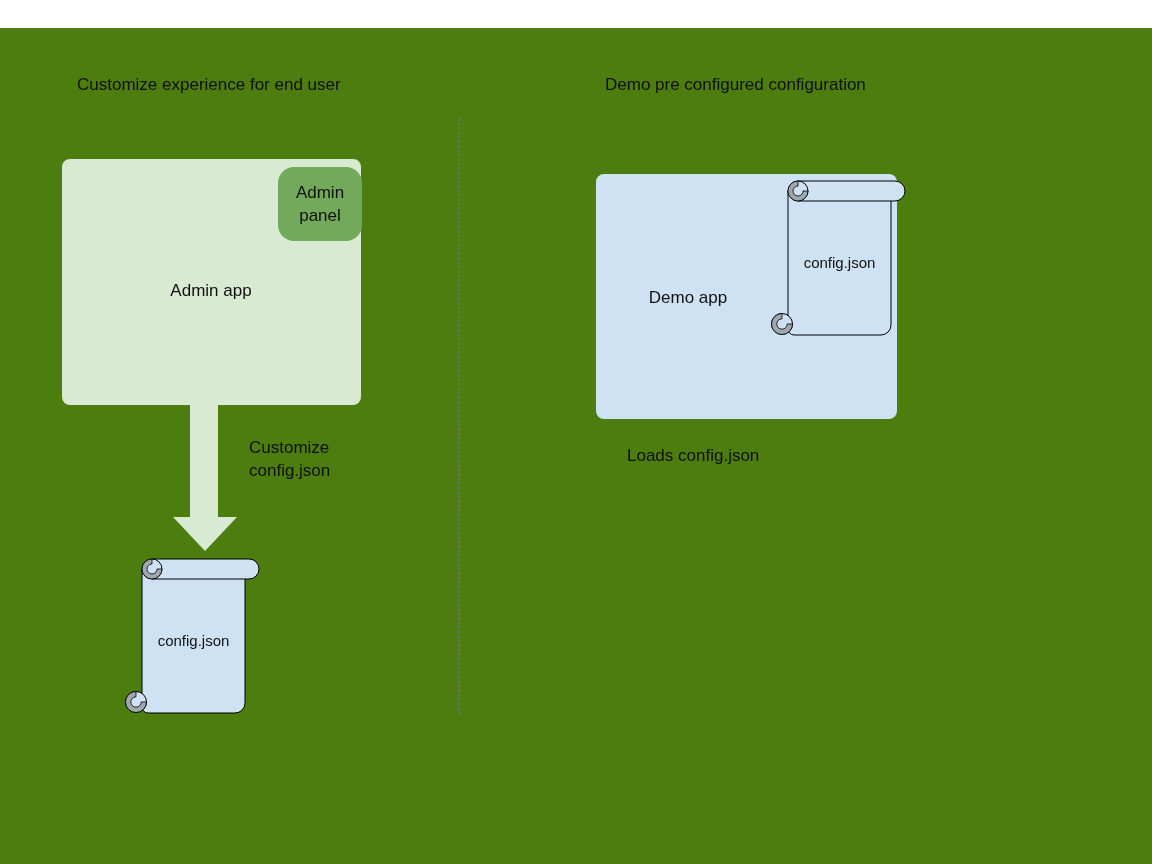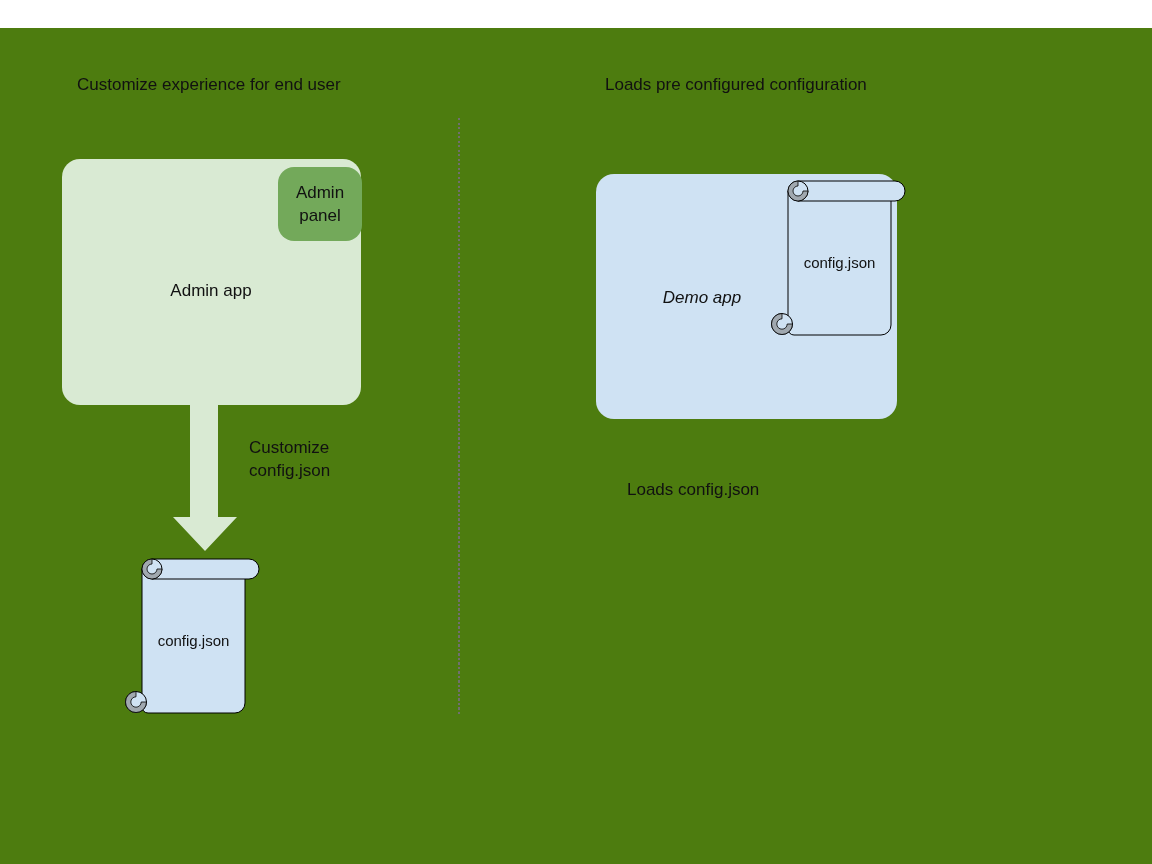--- a/index.html
+++ b/index.html
@@ -13,34 +13,34 @@
     --divider-color:#707070;
     --text-color:#111111;
   }
   *{margin:0;padding:0;box-sizing:border-box;}
   html,body{background:#ffffff;}
   body{font-family:"Liberation Sans",sans-serif;color:var(--text-color);}
   .canvas{position:relative;width:1152px;height:864px;background:#4d7c0f;overflow:hidden;margin-top:28px;}
 
   .title{position:absolute;font-size:17px;line-height:20px;white-space:nowrap;}
 
-  .app-box{position:absolute;border-radius:18px;}
+  .app-box{position:absolute;border-radius:8px;}
   .admin-app-box{left:62px;top:131px;width:299px;height:246px;background:var(--admin-app-fill);}
   .demo-app-box{left:596px;top:146px;width:301px;height:245px;background:var(--demo-app-fill);}
 
   .admin-panel-box{
     position:absolute;left:216px;top:8px;width:84px;height:74px;
     background:var(--admin-panel-fill);border-radius:16px;
     display:flex;align-items:center;justify-content:center;
     text-align:center;font-size:17px;line-height:23px;
   }
 
   .box-label{position:absolute;width:120px;text-align:center;font-size:17px;line-height:20px;white-space:nowrap;}
   .admin-app-label{left:151px;top:253px;}
-  .demo-app-label{left:642px;top:260px;font-style:italic;}
+  .demo-app-label{left:628px;top:260px;}
 
   .arrow-svg{position:absolute;left:160px;top:376px;}
   .arrow-fill{fill:var(--arrow-fill);}
 
   .arrow-label{position:absolute;left:249px;top:408px;font-size:17px;line-height:23px;}
 
   .scroll-wrap{position:absolute;width:140px;height:162px;}
   .scroll-left{left:122px;top:528px;}
   .scroll-right{left:768px;top:150px;}
   .s-fill{fill:var(--scroll-fill);stroke:var(--scroll-stroke);stroke-width:1;}
@@ -50,21 +50,21 @@
     text-align:center;font-size:15px;line-height:18px;white-space:nowrap;
   }
 
   .divider{
     position:absolute;left:458px;top:90px;width:1.5px;height:596px;
     background:repeating-linear-gradient(to bottom,
       var(--divider-color) 0px,var(--divider-color) 2px,
       transparent 2px,transparent 4.5px);
   }
 
-  .caption{position:absolute;left:627px;top:452px;font-size:17px;line-height:20px;white-space:nowrap;}
+  .caption{position:absolute;left:627px;top:418px;font-size:17px;line-height:20px;white-space:nowrap;}
 </style>
 </head>
 <body>
 
 <svg width="0" height="0" style="position:absolute" aria-hidden="true">
   <defs>
     <g id="scroll-def">
 
       <path class="s-fill" d="M 20 13 H 123 V 147 A 10 10 0 0 1 113 157 H 26 A 6 6 0 0 1 20 151 Z"></path>
 
@@ -103,21 +103,21 @@
       <svg width="140" height="162" viewBox="0 0 140 162">
         <use href="#scroll-def"></use>
       </svg>
       <div class="scroll-label">config.json</div>
     </div>
   </section>
 
   <div class="divider"></div>
 
   <section>
-    <div class="title" style="left:605px;top:47px">Loads pre configured configuration</div>
+    <div class="title" style="left:605px;top:47px">Demo pre configured configuration</div>
 
     <div class="app-box demo-app-box"></div>
     <div class="box-label demo-app-label">Demo app</div>
 
     <div class="scroll-wrap scroll-right">
       <svg width="140" height="162" viewBox="0 0 140 162">
         <use href="#scroll-def"></use>
       </svg>
       <div class="scroll-label">config.json</div>
     </div>

